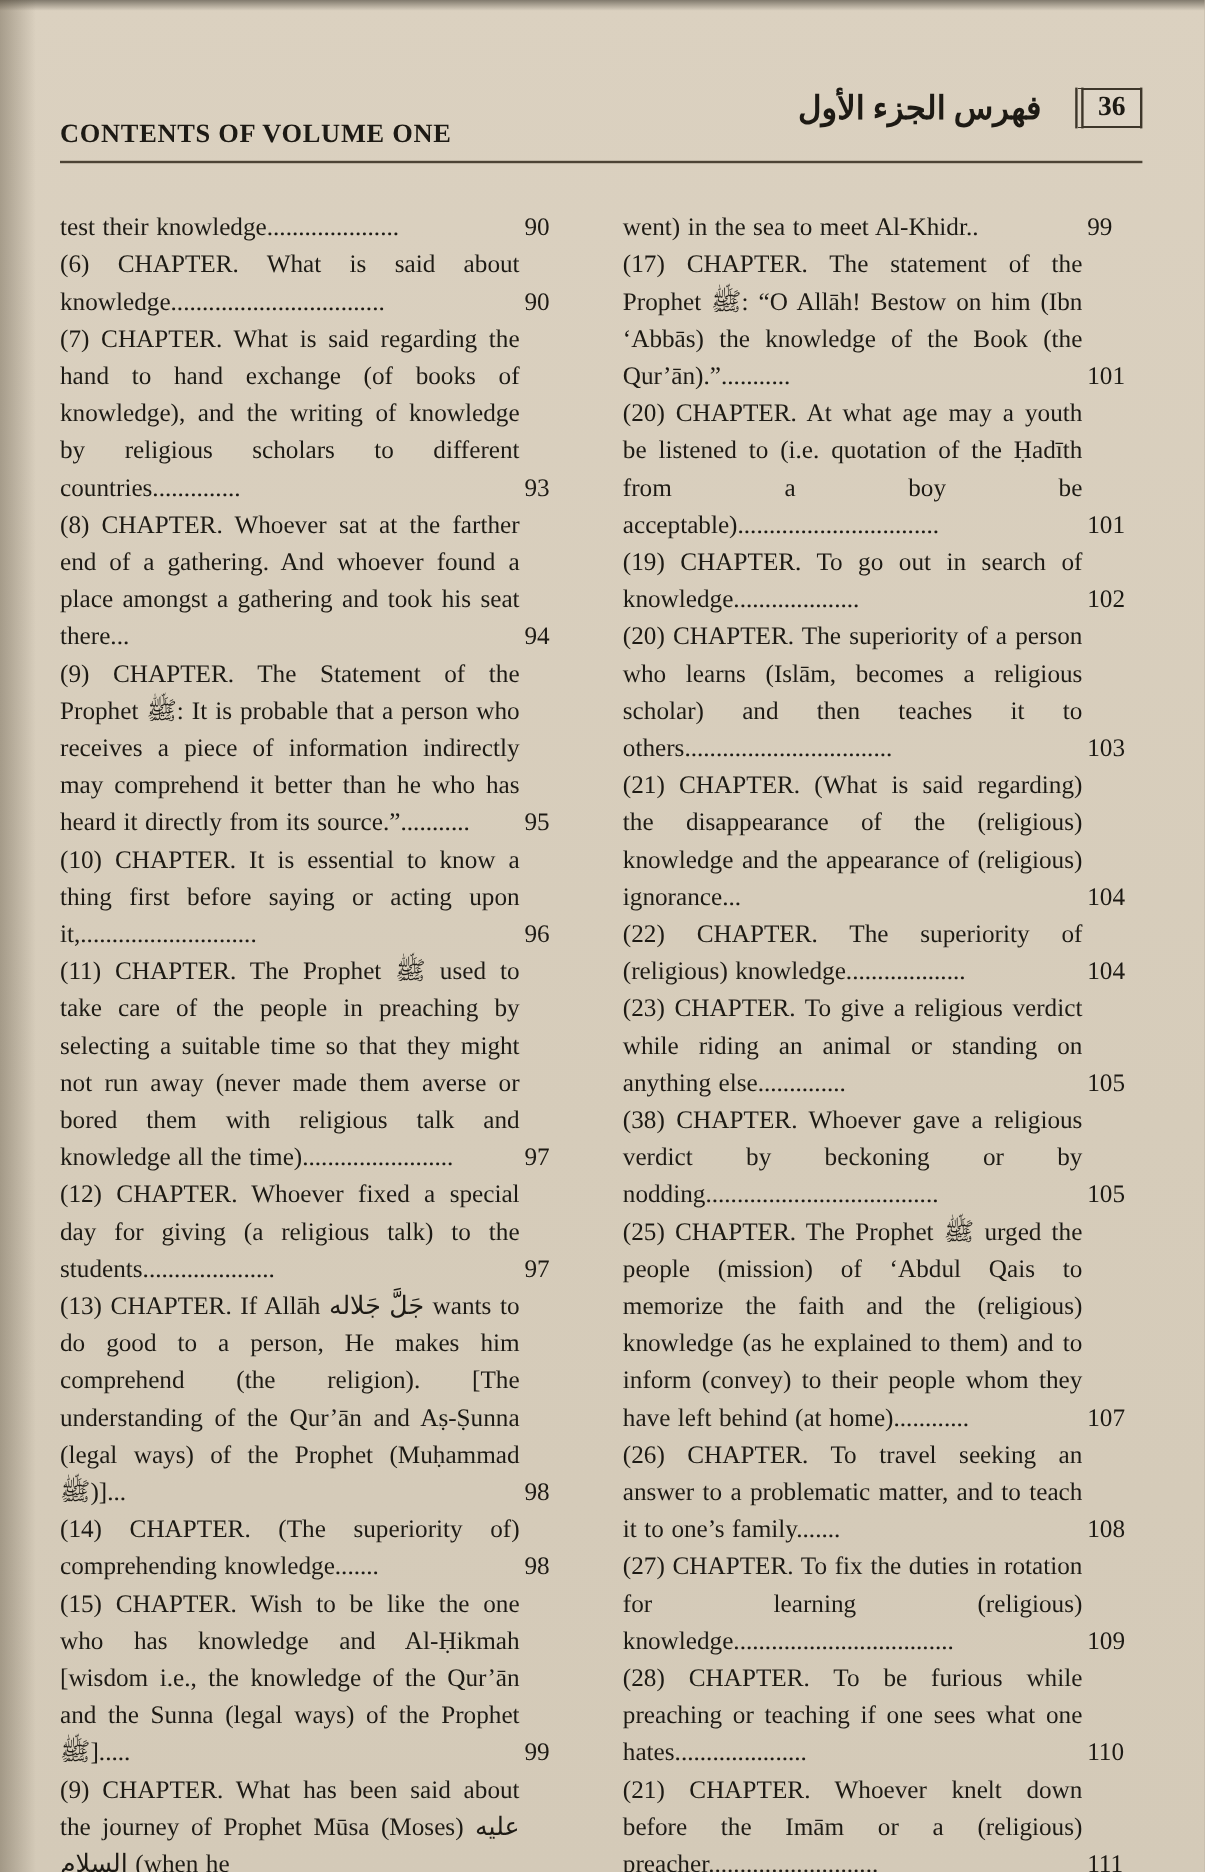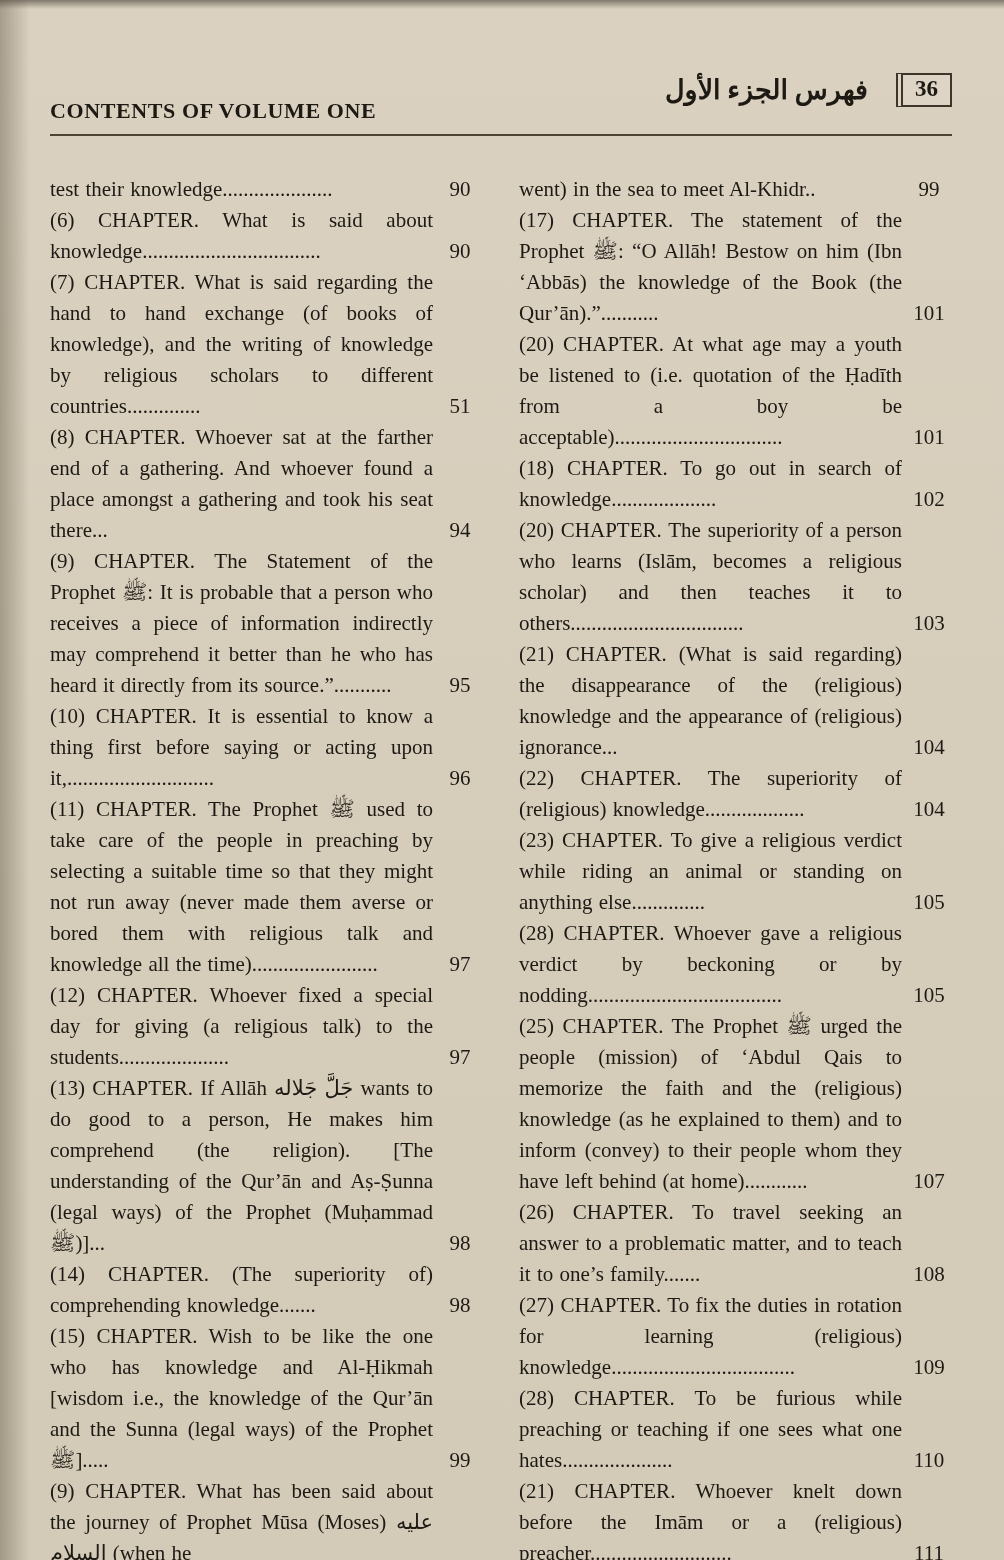--- a/index.html
+++ b/index.html
@@ -70,21 +70,21 @@
     flex: 1;
     min-width: 0;
     text-align: justify;
     font-size: 21px;
     line-height: 31px;
     word-spacing: 1px;
   }
   .entry-page {
     flex: none;
     width: 46px;
-    text-align: center;
+    text-align: left;
     font-size: 21px;
     line-height: 31px;
     padding-left: 4px;
   }
 </style>
 </head>
 <body>
 
 <div class="page">
 
@@ -103,21 +103,21 @@
     <span class="entry-page">90</span>
   </div>
 
   <div class="toc-entry">
     <span class="entry-text">(6) CHAPTER. What is said about knowledge..................................</span>
     <span class="entry-page">90</span>
   </div>
 
   <div class="toc-entry">
     <span class="entry-text">(7) CHAPTER. What is said regarding the hand to hand exchange (of books of knowledge), and the writing of knowledge by religious scholars to different countries..............</span>
-    <span class="entry-page">51</span>
+    <span class="entry-page">93</span>
   </div>
 
   <div class="toc-entry">
     <span class="entry-text">(8) CHAPTER. Whoever sat at the farther end of a gathering. And whoever found a place amongst a gathering and took his seat there...</span>
     <span class="entry-page">94</span>
   </div>
 
   <div class="toc-entry">
     <span class="entry-text">(9) CHAPTER. The Statement of the Prophet ﷺ: It is probable that a person who receives a piece of information indirectly may comprehend it better than he who has heard it directly from its source.”...........</span>
     <span class="entry-page">95</span>
@@ -168,21 +168,21 @@
     <span class="entry-text">(17) CHAPTER. The statement of the Prophet ﷺ: “O Allāh! Bestow on him (Ibn ‘Abbās) the knowledge of the Book (the Qur’ān).”...........</span>
     <span class="entry-page">101</span>
   </div>
 
   <div class="toc-entry">
     <span class="entry-text">(20) CHAPTER. At what age may a youth be listened to (i.e. quotation of the Ḥadīth from a boy be acceptable)................................</span>
     <span class="entry-page">101</span>
   </div>
 
   <div class="toc-entry">
-    <span class="entry-text">(18) CHAPTER. To go out in search of knowledge....................</span>
+    <span class="entry-text">(19) CHAPTER. To go out in search of knowledge....................</span>
     <span class="entry-page">102</span>
   </div>
 
   <div class="toc-entry">
     <span class="entry-text">(20) CHAPTER. The superiority of a person who learns (Islām, becomes a religious scholar) and then teaches it to others.................................</span>
     <span class="entry-page">103</span>
   </div>
 
   <div class="toc-entry">
     <span class="entry-text">(21) CHAPTER. (What is said regarding) the disappearance of the (religious) knowledge and the appearance of (religious) ignorance...</span>
@@ -193,21 +193,21 @@
     <span class="entry-text">(22) CHAPTER. The superiority of (religious) knowledge...................</span>
     <span class="entry-page">104</span>
   </div>
 
   <div class="toc-entry">
     <span class="entry-text">(23) CHAPTER. To give a religious verdict while riding an animal or standing on anything else..............</span>
     <span class="entry-page">105</span>
   </div>
 
   <div class="toc-entry">
-    <span class="entry-text">(28) CHAPTER. Whoever gave a religious verdict by beckoning or by nodding.....................................</span>
+    <span class="entry-text">(38) CHAPTER. Whoever gave a religious verdict by beckoning or by nodding.....................................</span>
     <span class="entry-page">105</span>
   </div>
 
   <div class="toc-entry">
     <span class="entry-text">(25) CHAPTER. The Prophet ﷺ urged the people (mission) of ‘Abdul Qais to memorize the faith and the (religious) knowledge (as he explained to them) and to inform (convey) to their people whom they have left behind (at home)............</span>
     <span class="entry-page">107</span>
   </div>
 
   <div class="toc-entry">
     <span class="entry-text">(26) CHAPTER. To travel seeking an answer to a problematic matter, and to teach it to one’s family.......</span>

